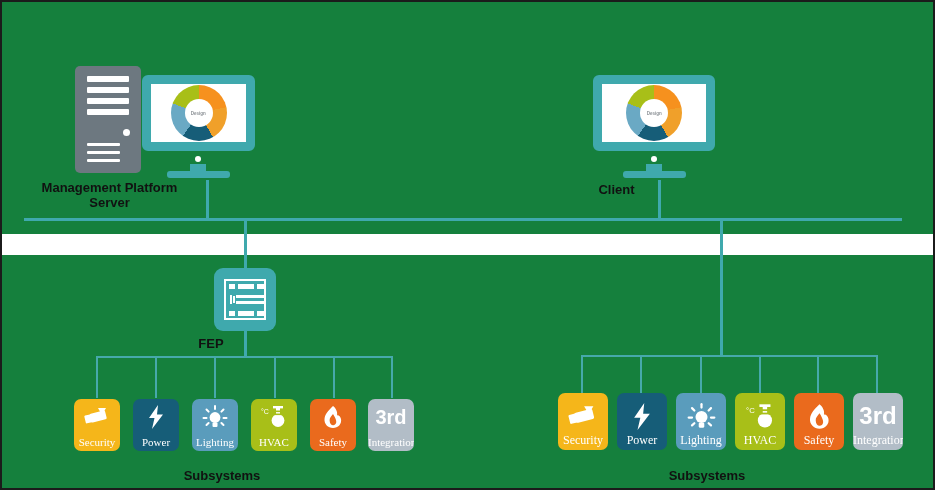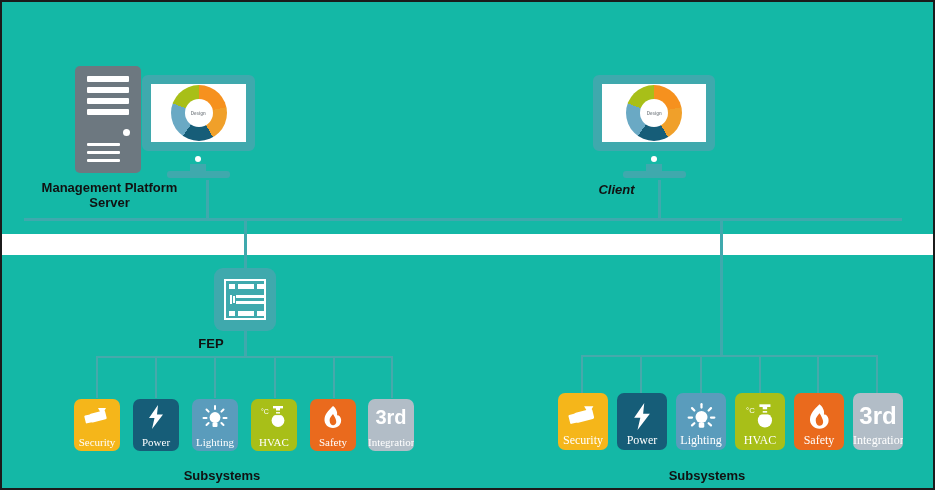--- a/index.html
+++ b/index.html
@@ -3,21 +3,21 @@
 <meta charset="utf-8">
 <style>
   html,body{margin:0;padding:0;background:#ffffff;}
   body{font-family:"Liberation Sans","DejaVu Sans",sans-serif;}
 
   #diagram{
     position:relative;
     width:935px;height:490px;
     box-sizing:border-box;
     border:2px solid #1b1b1b;
-    background:#14b8a6;
+    background:#15803d;
     overflow:hidden;
   }
   
   .band-white{
     position:absolute;left:0;right:0;
     background:#ffffff;
   }
 
   
   .hline{position:absolute;background:#3fa9ad;height:3px;}
@@ -162,21 +162,21 @@
         <div class="hole" style="left:14px;top:14px;width:28px;height:28px;font-size:5px;">
           <span>Design</span>
         </div>
       </div>
     </div>
     <div class="neckdot" style="left:58px;top:81px;"></div>
     <div class="neck" style="left:53px;top:89px;width:16px;height:9px;"></div>
     <div class="base" style="left:30px;top:96px;width:63px;height:7px;"></div>
   </div>
 
-  <div class="caption" style="left:562px;top:180px;width:105px;font-style:italic;">Client</div>
+  <div class="caption" style="left:562px;top:180px;width:105px;">Client</div>
 
   <div class="vline" style="left:656px;top:178px;height:40px;"></div>
 
   <div class="vline" style="left:242px;top:216px;height:51px;"></div>
 
   <div class="fep-box" style="left:212px;top:266px;width:62px;height:63px;">
     <div class="fep-inner" style="left:10px;top:11px;width:42px;height:41px;">
       <div class="fep-bar" style="left:3px;top:3px;width:6px;height:5px;"></div>
       <div class="fep-bar" style="left:12px;top:3px;width:16px;height:5px;"></div>
       <div class="fep-bar" style="left:31px;top:3px;width:7px;height:5px;"></div>

